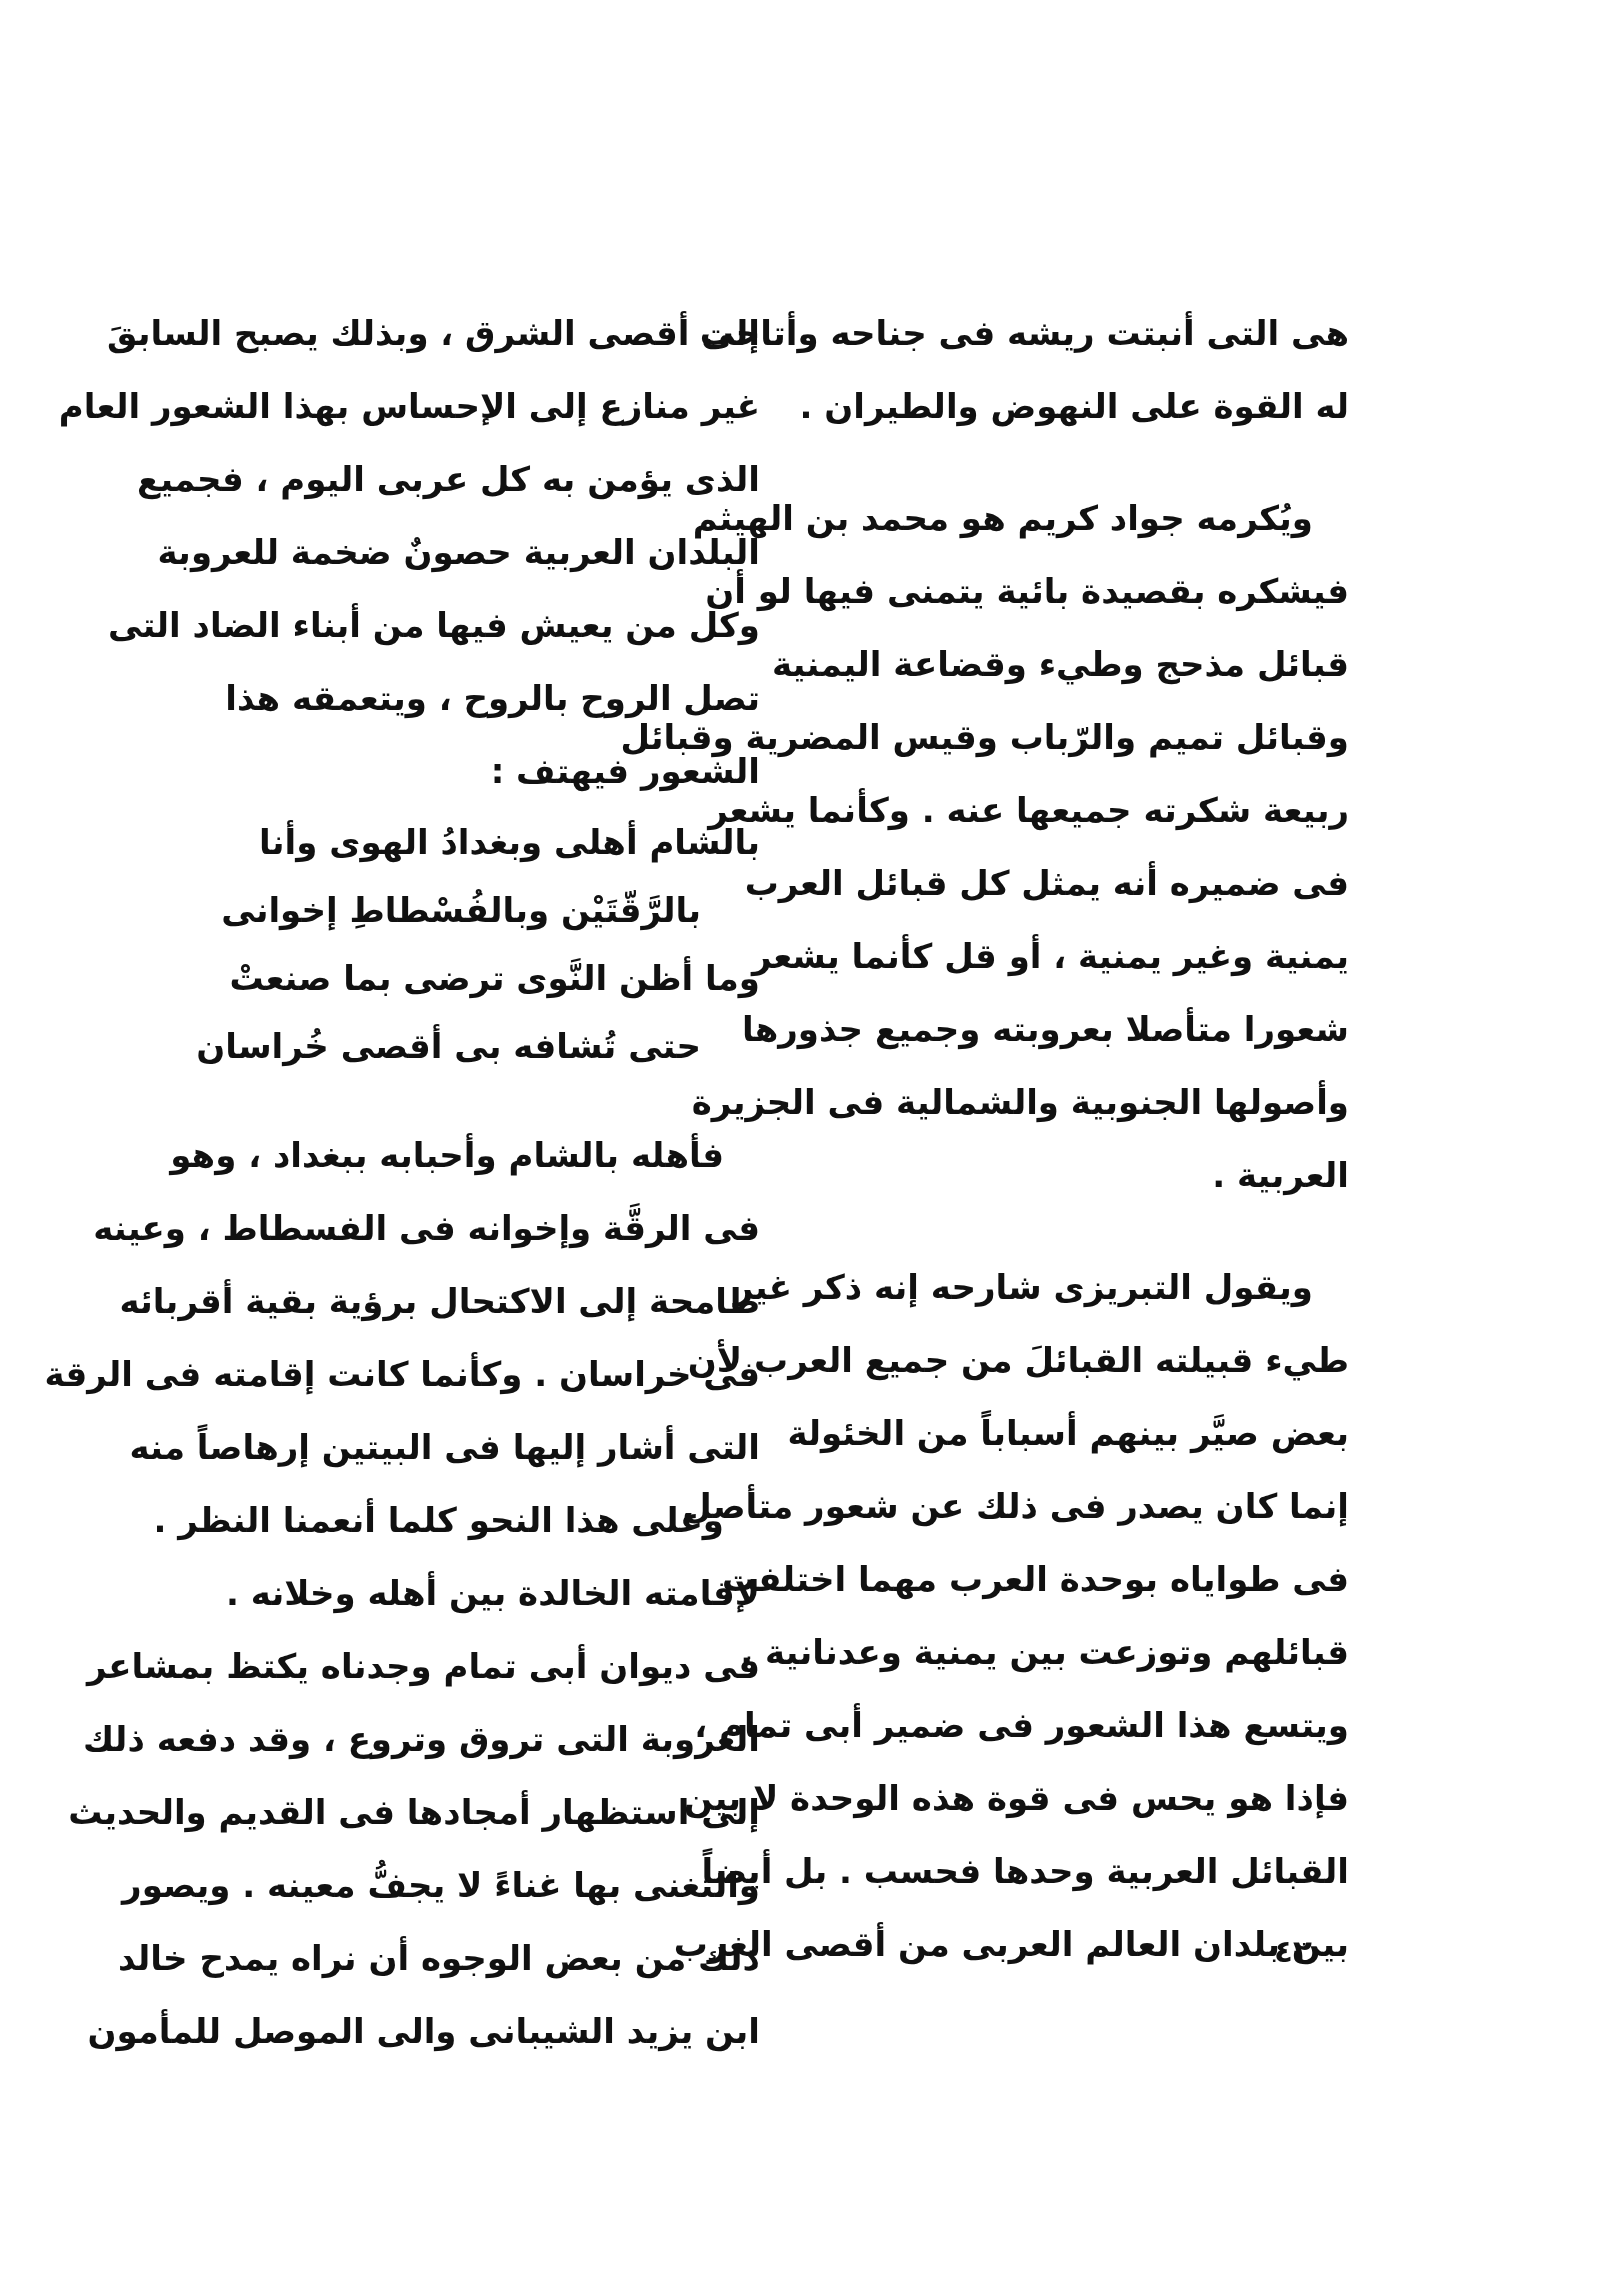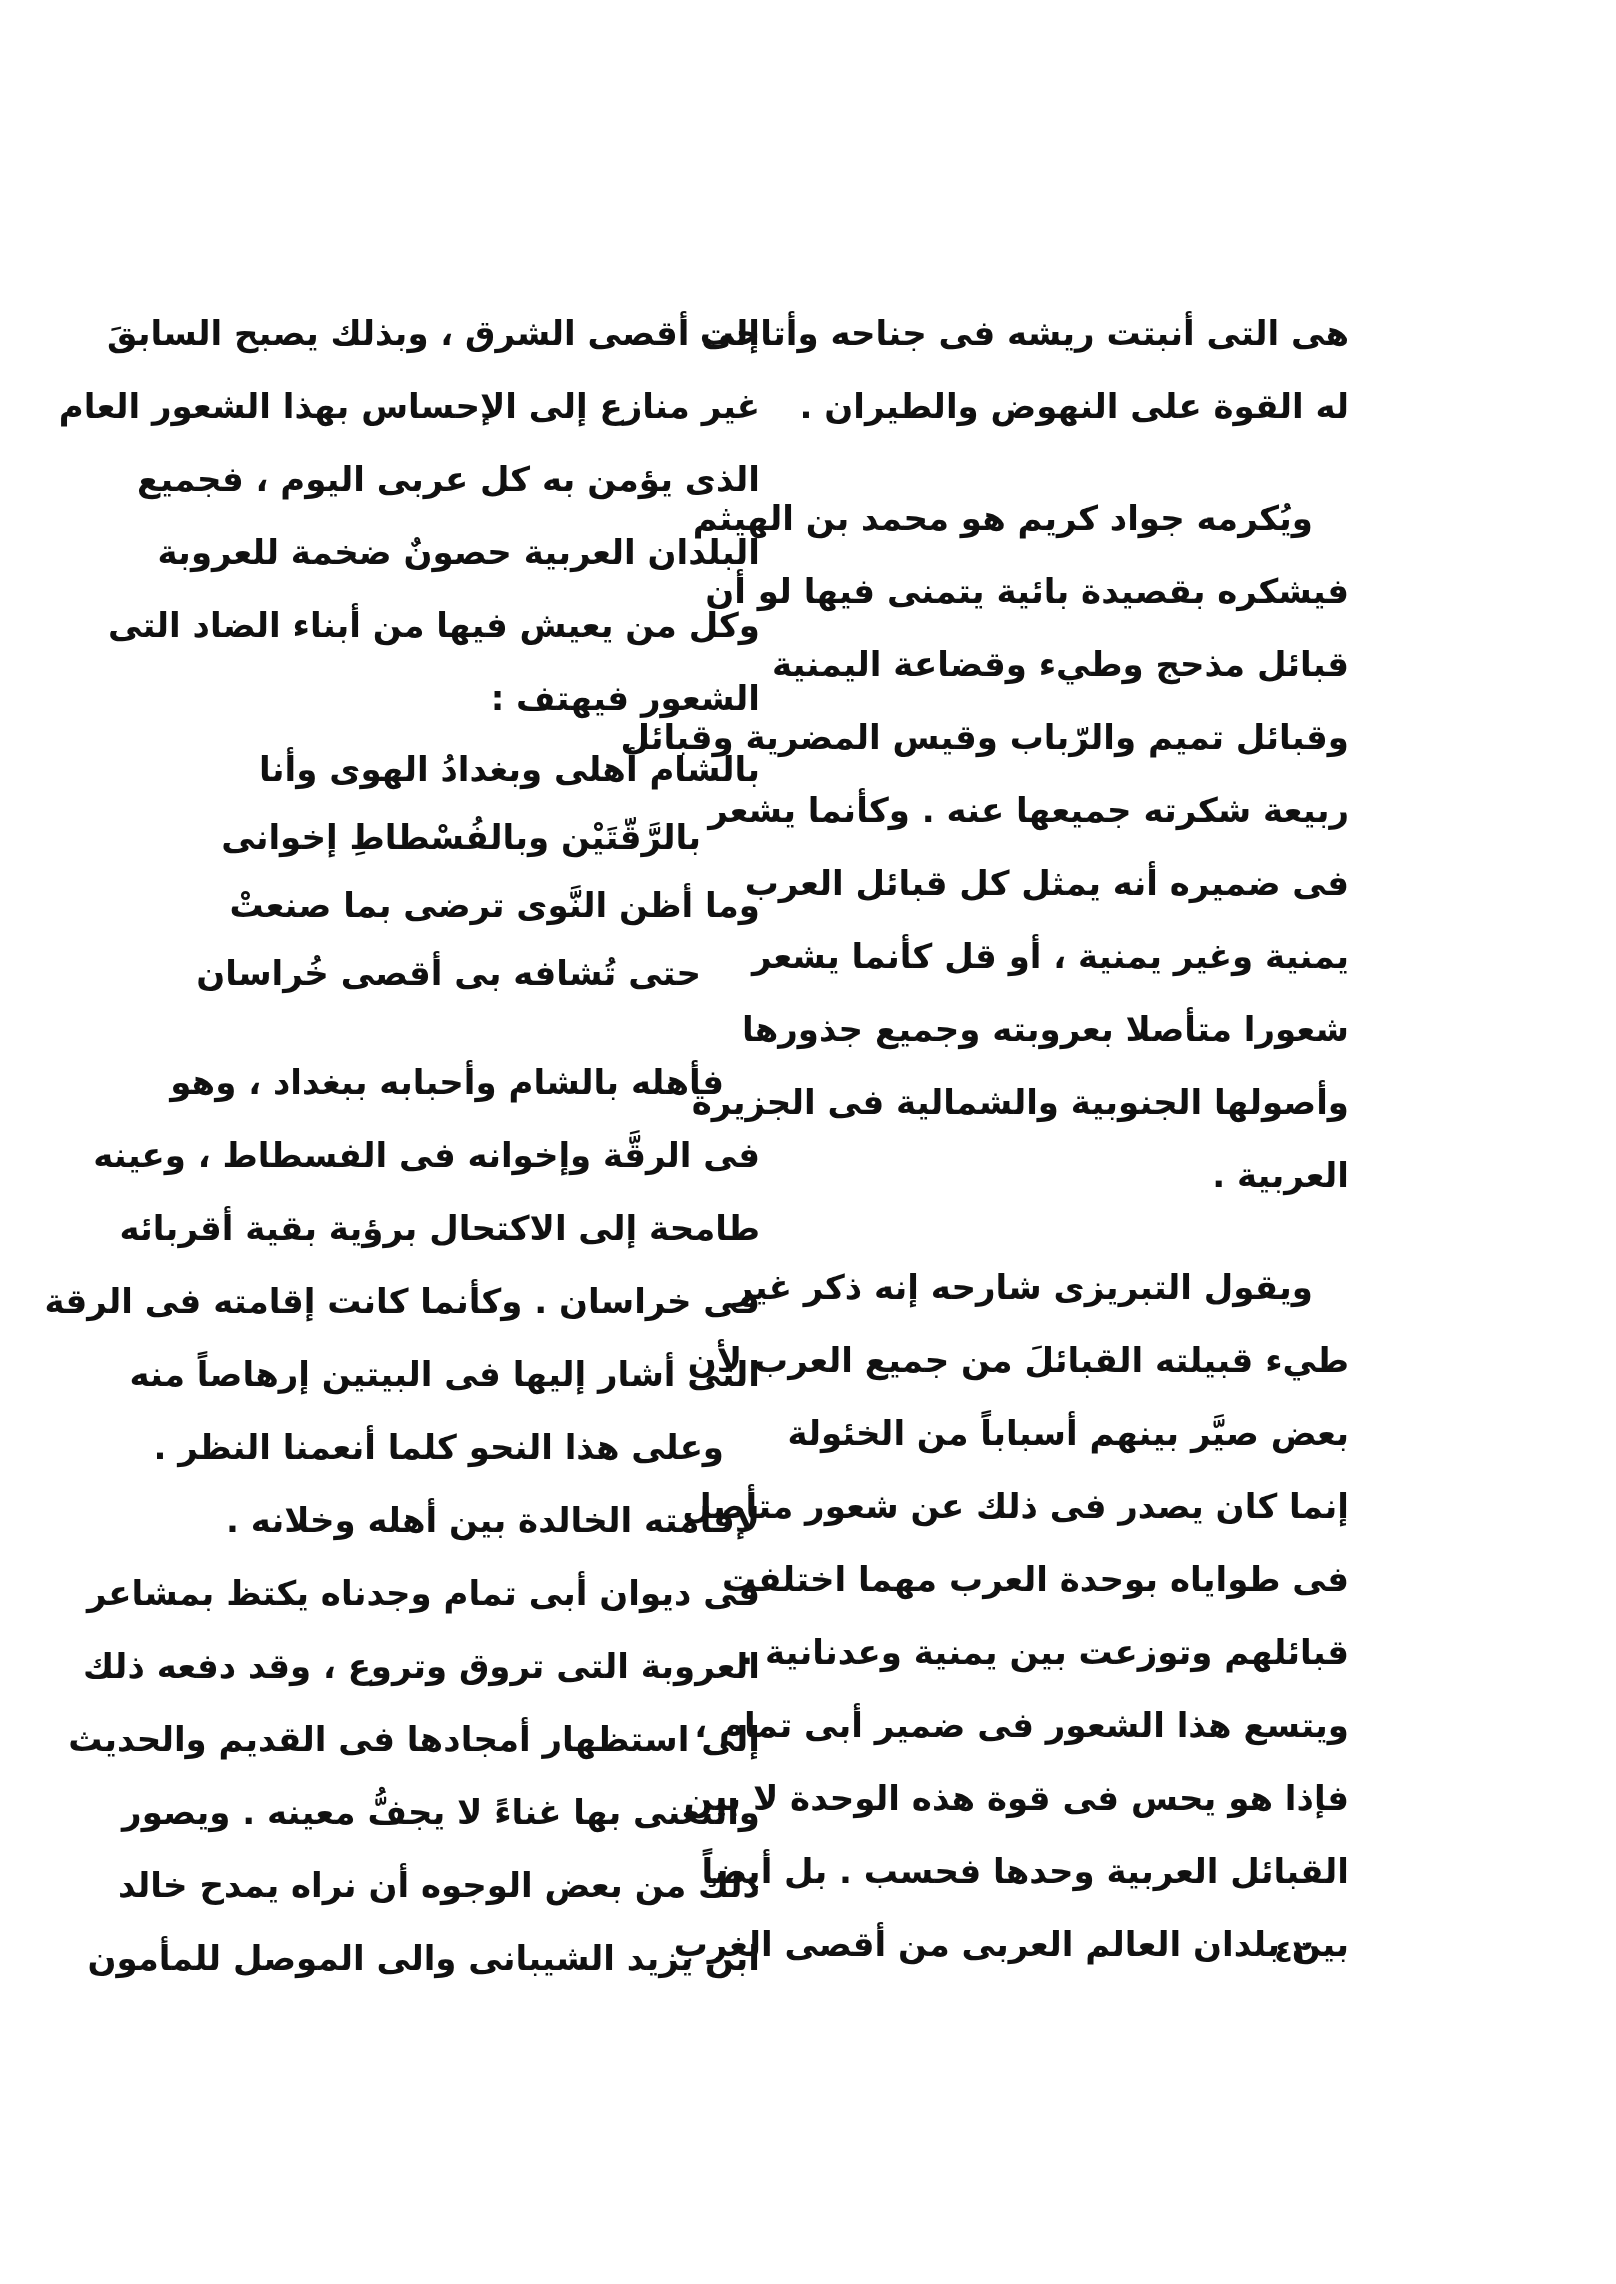--- a/index.html
+++ b/index.html
@@ -90,20 +90,21 @@
       <span class="line">فإذا هو يحس فى قوة هذه الوحدة لا بين</span>
       <span class="line">القبائل العربية وحدها فحسب . بل أيضاً</span>
       <span class="line">بين بلدان العالم العربى من أقصى الغرب</span>
     </div>
   <div class="column col-left" id="col-left">
       <span class="line">إلى أقصى الشرق ، وبذلك يصبح السابقَ</span>
       <span class="line">غير منازع إلى الإحساس بهذا الشعور العام</span>
       <span class="line">الذى يؤمن به كل عربى اليوم ، فجميع</span>
       <span class="line">البلدان العربية حصونٌ ضخمة للعروبة</span>
       <span class="line">وكل من يعيش فيها من أبناء الضاد التى</span>
+      <span class="line">تصل الروح بالروح ، ويتعمقه هذا</span>
       <span class="line last">الشعور فيهتف :</span>
       <span class="verse first">بالشام أهلى وبغدادُ الهوى وأنا</span>
       <span class="verse second">بالرَّقّتَيْن وبالفُسْطاطِ إخوانى</span>
       <span class="verse first">وما أظن النَّوى ترضى بما صنعتْ</span>
       <span class="verse second">حتى تُشافه بى أقصى خُراسان</span>
       <span class="gap"></span>
       <span class="line indent">فأهله بالشام وأحبابه ببغداد ، وهو</span>
       <span class="line">فى الرقَّة وإخوانه فى الفسطاط ، وعينه</span>
       <span class="line">طامحة إلى الاكتحال برؤية بقية أقربائه</span>
       <span class="line">فى خراسان . وكأنما كانت إقامته فى الرقة</span>

